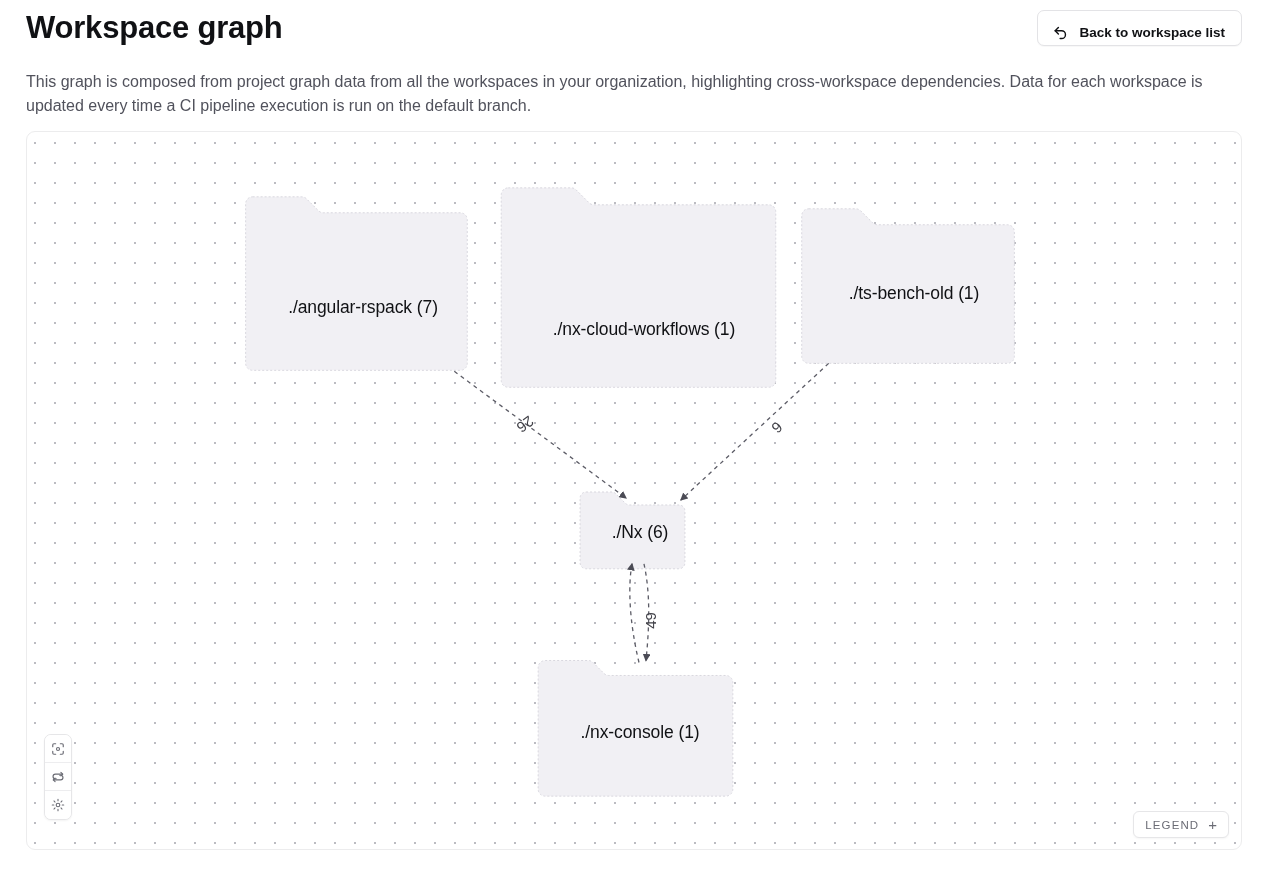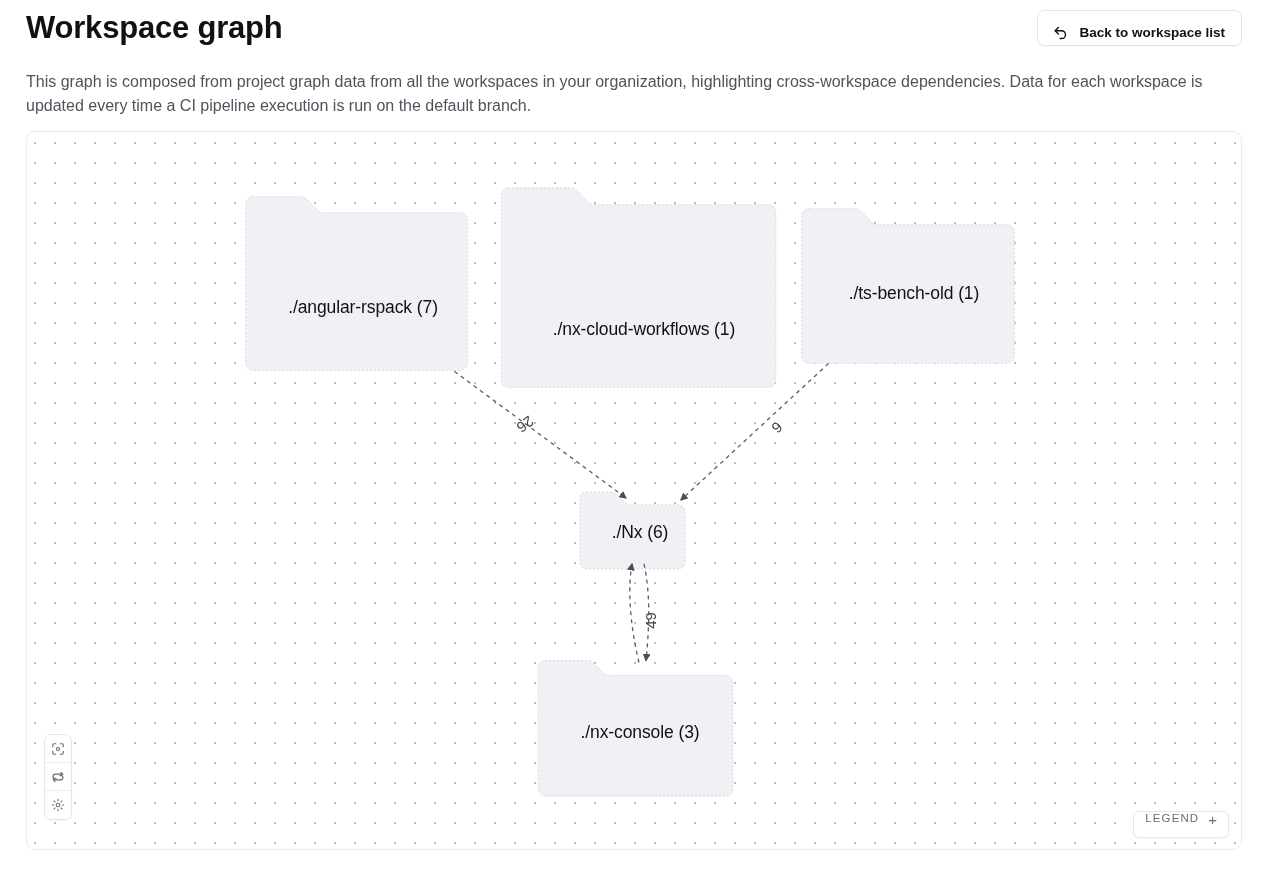--- a/index.html
+++ b/index.html
@@ -86,21 +86,21 @@
     display: flex; align-items: center; justify-content: center;
     background: #ffffff; border: 0; border-bottom: 1px solid #ededef;
     cursor: pointer; padding: 0;
   }
   .tool-btn:last-child { border-bottom: 0; }
   .tool-btn svg { display: block; }
 
   
   .legend {
     position: absolute; right: 12px; bottom: 11px;
-    display: inline-flex; align-items: flex-start; gap: 9px;
+    display: inline-flex; align-items: center; gap: 9px;
     height: 27px; padding: 0 11px;
     background: #ffffff; border: 1px solid #e6e6e8; border-radius: 6px;
     cursor: pointer;
     box-shadow: 0 1px 2px rgba(16,17,20,0.04);
   }
   .legend-text {
     font-size: 11.5px; letter-spacing: 1.1px; color: #6b6c75; font-weight: 400;
   }
   .legend-plus { font-size: 15px; color: #6b6c75; line-height: 1; }
 </style>
@@ -174,21 +174,21 @@
     </svg>
 
     <div class="node-label" style="left:336px; top:160px;margin-top:15px;">./angular-rspack (7)</div>
 
     <div class="node-label" style="left:617px; top:161px;margin-top:36px;">./nx-cloud-workflows (1)</div>
 
     <div class="node-label" style="left:887px; top:161px;">./ts-bench-old (1)</div>
 
     <div class="node-label" style="left:613px; top:400px;">./Nx (6)</div>
 
-    <div class="node-label" style="left:613px; top:600px;">./nx-console (3)</div>
+    <div class="node-label" style="left:613px; top:600px;">./nx-console (1)</div>
 
     <div class="edge-label" style="left:490px; top:284px; transform: rotate(143deg);">26</div>
 
     <div class="edge-label" style="left:746px; top:287px; transform: rotate(137deg);">6</div>
 
     <div class="edge-label" style="left:615px; top:480px; transform: rotate(-90deg);">49</div>
 
     <div class="toolbar">
       <button class="tool-btn">
         <span>

